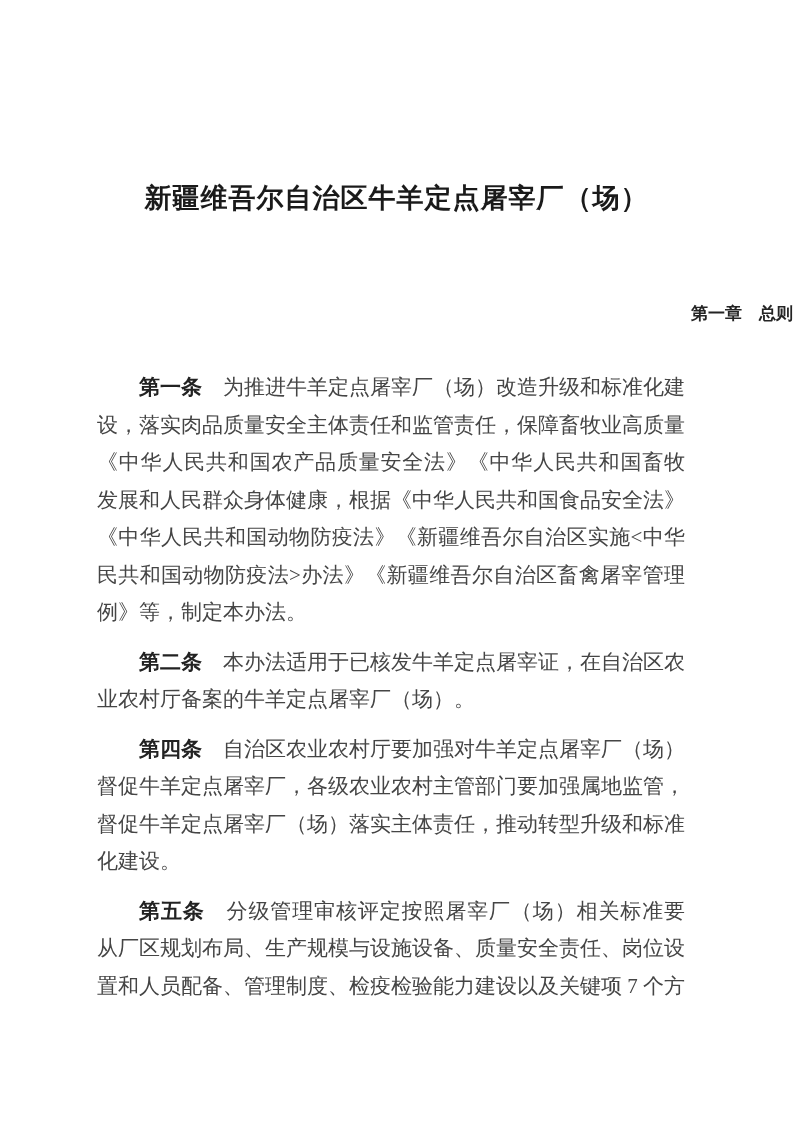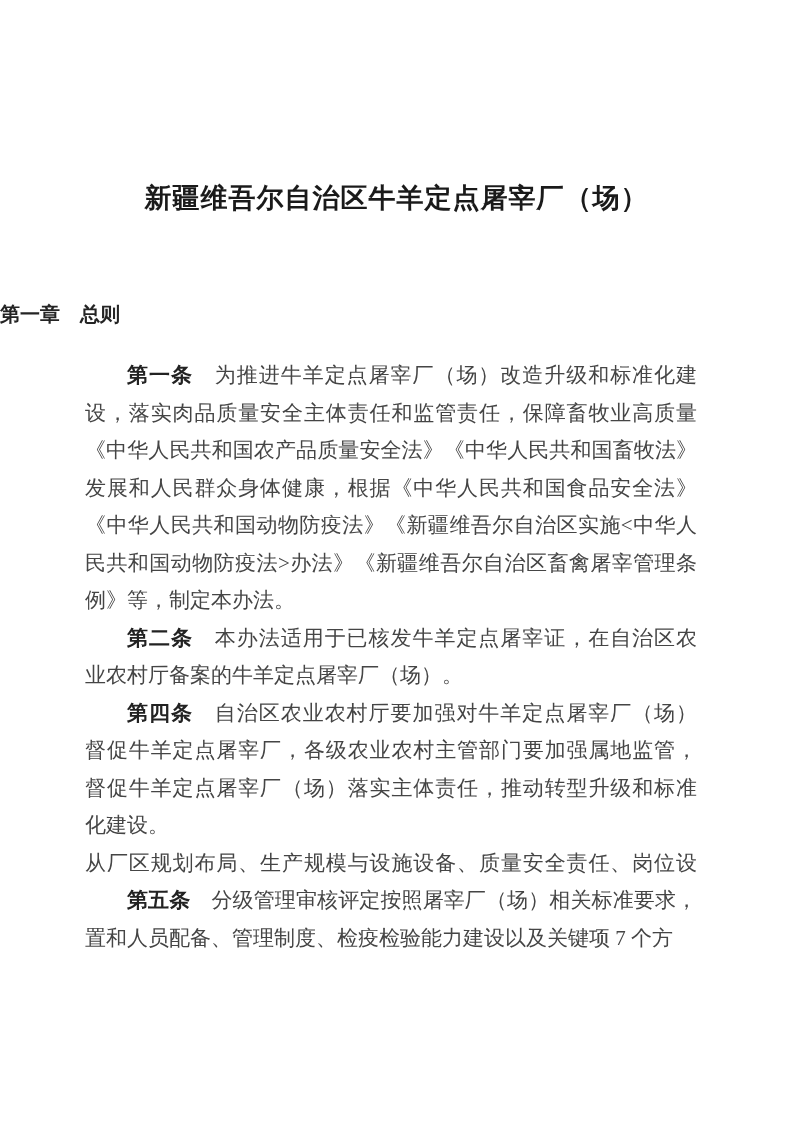--- a/index.html
+++ b/index.html
@@ -29,37 +29,37 @@
     font-weight: 700;
     line-height: 40px;
     letter-spacing: 1px;
   }
   
   .chapter-heading {
     position: absolute;
     top: 300px;
     left: 0;
     width: 793px;
-    text-align: left;
-    font-size: 20px;
+    text-align: right;
+    font-size: 17px;
     font-weight: 700;
     color: #242424;
     line-height: 28px;
   }
   
   .content {
     position: absolute;
     top: 357px;
     left: 85px;
     width: 612px;
     font-size: 21px;
     line-height: 37.5px;
     color: #454545;
   }
-  .para { margin: 0; padding: 0; }
+  .para { margin: 12px; padding: 0; }
   .ln {
     height: 37.5px;
     overflow: hidden;
     text-align: justify;
     text-align-last: justify;
     white-space: normal;
   }
   .ln:last-child {
     text-align-last: left;
   }
@@ -106,21 +106,21 @@
         <div class="ln first"><span class="art-num">第二条</span>　本办法适用于已核发牛羊定点屠宰证，在自治区农</div>
         <div class="ln">业农村厅备案的牛羊定点屠宰厂（场）。</div>
       </div>
       <div class="para">
         <div class="ln first"><span class="art-num">第四条</span>　自治区农业农村厅要加强对牛羊定点屠宰厂（场）</div>
         <div class="ln">督促牛羊定点屠宰厂，各级农业农村主管部门要加强属地监管，</div>
         <div class="ln">督促牛羊定点屠宰厂（场）落实主体责任，推动转型升级和标准</div>
         <div class="ln">化建设。</div>
       </div>
       <div class="para">
+        <div class="ln first"><span class="art-num">第五条</span>　分级管理审核评定按照屠宰厂（场）相关标准要求，</div>
         <div class="ln">从厂区规划布局、生产规模与设施设备、质量安全责任、岗位设</div>
-        <div class="ln first"><span class="art-num">第五条</span>　分级管理审核评定按照屠宰厂（场）相关标准要求，</div>
         <div class="ln">置和人员配备、管理制度、检疫检验能力建设以及关键项 7 个方</div>
       </div>
     </div>
 
   <div class="page-number">– 2 –</div>
 
 </div>
 
 </body></html>

